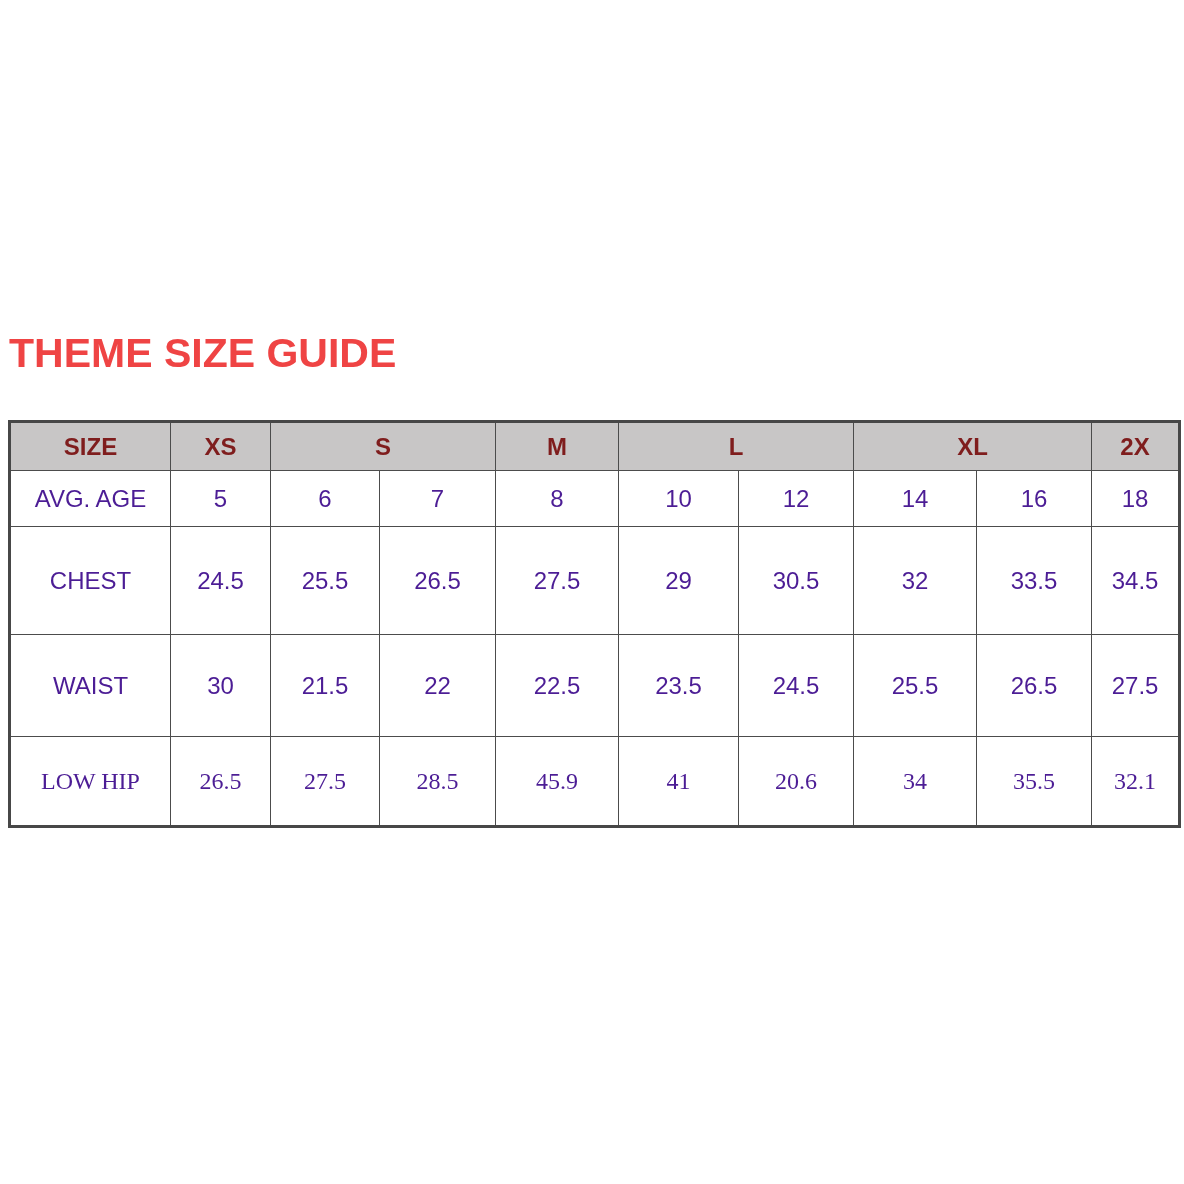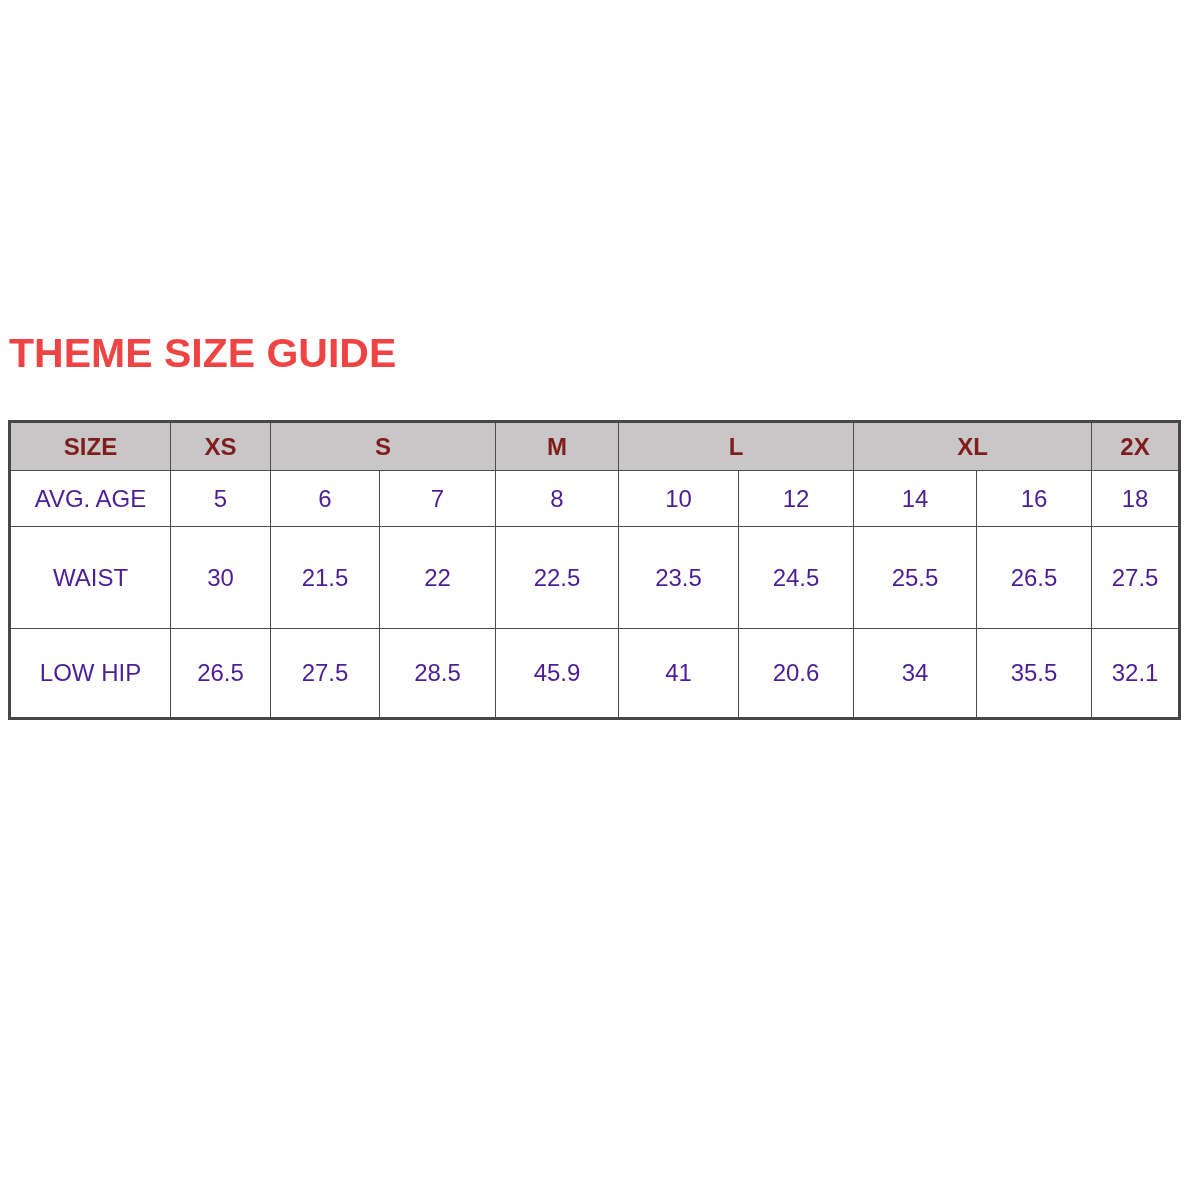--- a/index.html
+++ b/index.html
@@ -50,21 +50,21 @@
     color: #7f1d1d;
   }
   th.label-col, td.label-col {
     text-align: left;
     padding-left: 22px;
   }
   tr.r-header { height: 49px; }
   tr.r-age    { height: 56px; }
   tr.r-chest  { height: 108px; }
   tr.r-waist  { height: 102px; }
-  tr.r-hip    { height: 90px; }
+  tr.r-hip    { height: 90px; font-family: Liberation Serif, serif; }
 </style>
 </head>
 <body>
 
 <div class="page">
 
   <div class="title">THEME SIZE GUIDE</div>
 
   <table class="size-guide">
     <colgroup>
@@ -96,20 +96,32 @@
         <td>6</td>
         <td>7</td>
         <td>8</td>
         <td>10</td>
         <td>12</td>
         <td>14</td>
         <td>16</td>
         <td>18</td>
       </tr>
 
+      <tr class="r-chest">
+        <td class="label-col">CHEST</td>
+        <td>24.5</td>
+        <td>25.5</td>
+        <td>26.5</td>
+        <td>27.5</td>
+        <td>29</td>
+        <td>30.5</td>
+        <td>32</td>
+        <td>33.5</td>
+        <td>34.5</td>
+      </tr>
 
       <tr class="r-waist">
         <td class="label-col">WAIST</td>
         <td>30</td>
         <td>21.5</td>
         <td>22</td>
         <td>22.5</td>
         <td>23.5</td>
         <td>24.5</td>
         <td>25.5</td>

